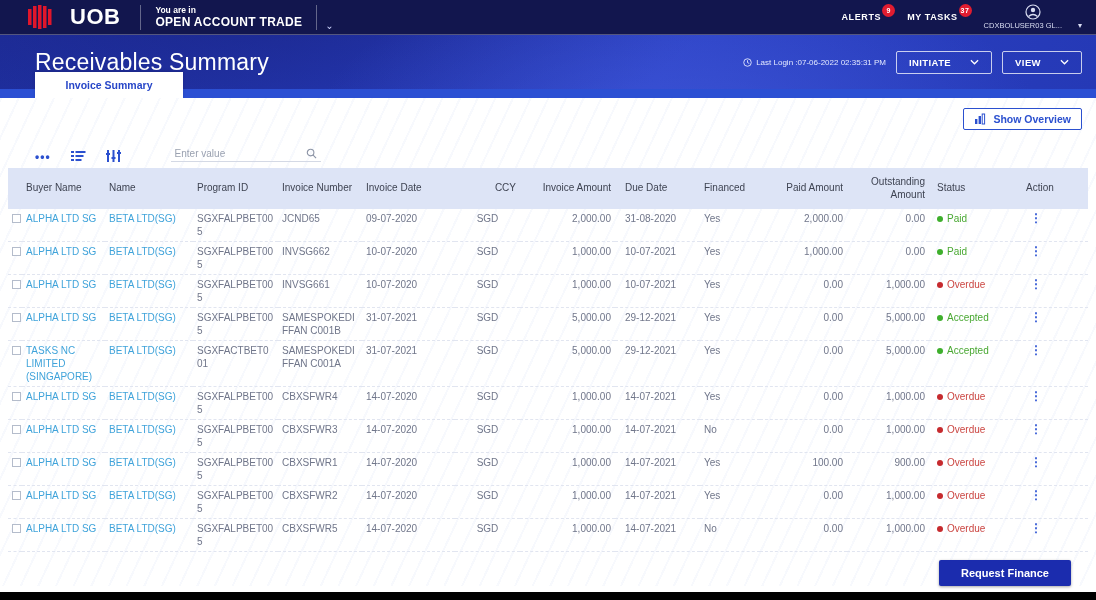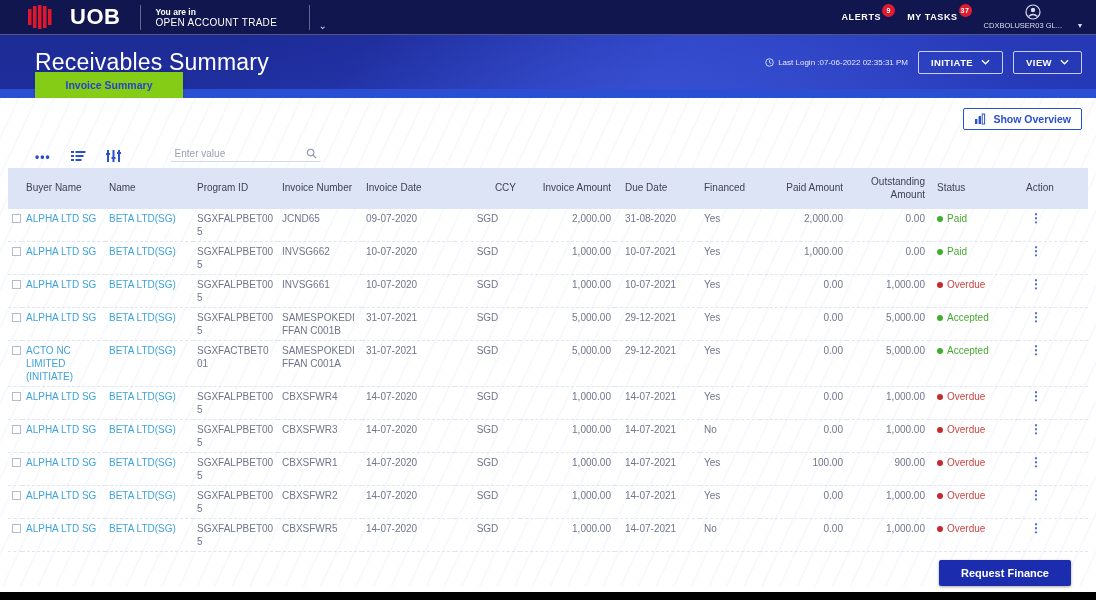--- a/index.html
+++ b/index.html
@@ -9,21 +9,21 @@
 
   
   .topbar { height:35px; background:#12164e; display:flex; align-items:center;
             border-bottom:1px solid rgba(255,255,255,.28); position:relative; z-index:5; }
   .logo { display:flex; align-items:center; gap:16px; padding:0 20px 0 28px; }
   .logo-text { color:#fff; font-size:22px; font-weight:bold; letter-spacing:.5px; }
   .ctx { display:flex; flex-direction:column; justify-content:center; padding:0 14px;
          border-left:1px solid rgba(255,255,255,.35); border-right:1px solid rgba(255,255,255,.35);
          height:25px; min-width:170px; }
   .ctx-label { color:#fff; font-size:8.5px; font-weight:bold; }
-  .ctx-value { color:#fff; font-size:10px; font-weight:normal; letter-spacing:.3px; }
+  .ctx-value { color:#fff; font-size:12px; font-weight:bold; letter-spacing:.3px; }
   .ctx-chev { color:#cfd6ff; font-size:10px; margin-left:8px; align-self:flex-end; padding-bottom:3px;}
   .top-right { margin-left:auto; display:flex; align-items:center; gap:26px; padding-right:14px; }
   .top-link { position:relative; color:#fff; font-size:9px; font-weight:bold; letter-spacing:.6px; cursor:pointer; }
   .badge { position:absolute; top:-8px; right:-14px; background:#e01c30; color:#fff; font-size:7px;
            font-weight:bold; min-width:13px; height:13px; border-radius:7px; display:flex;
            align-items:center; justify-content:center; padding:0 2px; }
   .user { display:flex; flex-direction:column; align-items:center; color:#d9ddf2; font-size:7.5px; gap:1px; cursor:pointer;}
   .user-row { display:flex; align-items:center; gap:16px; }
   .caret { color:#d9ddf2; font-size:8px; }
 
@@ -31,27 +31,27 @@
   .hero { position:relative; height:54px; background:#2539b6;
           background:linear-gradient(100deg,#1f2f9f 0%,#2539b6 30%,#2c41c4 60%,#2539b6 100%); overflow:visible; }
   .hero::before { content:""; position:absolute; inset:0;
       background:radial-gradient(ellipse 600px 260px at 62% 160%, rgba(70,96,226,.55), transparent 60%),
                  radial-gradient(ellipse 700px 300px at 25% -120%, rgba(20,26,110,.6), transparent 65%);
       pointer-events:none; }
   .hero-inner { position:relative; display:flex; align-items:center; height:100%; padding:0 14px 0 35px; }
   .page-title { color:#fff; font-size:23px; font-weight:500; letter-spacing:.2px; }
   .hero-right { margin-left:auto; display:flex; align-items:center; gap:10px; }
   .last-login { display:flex; align-items:center; gap:4px; color:#e3e8ff; font-size:8px; }
-  .hero-btn { display:flex; align-items:center; gap:8px; border:1px solid rgba(255,255,255,.75);
+  .hero-btn { display:flex; align-items:center; gap:19px; border:1px solid rgba(255,255,255,.75);
               color:#fff; font-size:9.5px; font-weight:bold; letter-spacing:.4px;
               padding:5px 12px; background:transparent; border-radius:2px; cursor:pointer; }
 
   
   .tabstrip { position:relative; height:9px; background:#2b4fd3; }
-  .tab { position:absolute; left:35px; bottom:0; width:148px; height:26px; background:#84cc16;
+  .tab { position:absolute; left:35px; bottom:0; width:148px; height:26px; background:#ffffff;
          display:flex; align-items:center; justify-content:center; color:#2746c8;
          font-size:10.5px; font-weight:bold; cursor:pointer; box-shadow:0 -1px 3px rgba(0,0,0,.15); }
 
   
   .content { position:relative; background:
       repeating-linear-gradient(115deg, rgba(233,238,250,.35) 0 2px, transparent 2px 16px), #fff; }
 
   .overview-row { display:flex; justify-content:flex-end; padding:10px 14px 4px 0; }
   .btn-outline { display:flex; align-items:center; gap:6px; border:1px solid #2b50cf; color:#2b50cf;
                  background:#fff; font-size:10.5px; font-weight:bold; padding:4px 10px; border-radius:2px; cursor:pointer; }
@@ -319,21 +319,21 @@
     <td class="c-fin">Yes</td>
     <td class="c-paid num">0.00</td>
     <td class="c-out num">5,000.00</td>
     <td class="c-status" style="padding-left:8px">
       <span class="dot green"></span><span class="txt green">Accepted</span>
     </td>
     <td class="c-action"><span class="ellipsis">⋮</span></td>
   </tr>
           <tr>
     <td><span class="cbx"></span></td>
-    <td class="c-buyer">ACTO NC LIMITED (INITIATE)</td>
+    <td class="c-buyer">TASKS NC LIMITED (SINGAPORE)</td>
     <td class="c-name">BETA LTD(SG)</td>
     <td class="c-prog">SGXFACTBET001</td>
     <td class="c-inv">SAMESPOKEDIFFAN C001A</td>
     <td class="c-date">31-07-2021</td>
     <td class="c-ccy" style="text-align:center">SGD</td>
     <td class="c-amt num">5,000.00</td>
     <td class="c-due" style="padding-left:10px">29-12-2021</td>
     <td class="c-fin">Yes</td>
     <td class="c-paid num">0.00</td>
     <td class="c-out num">5,000.00</td>

